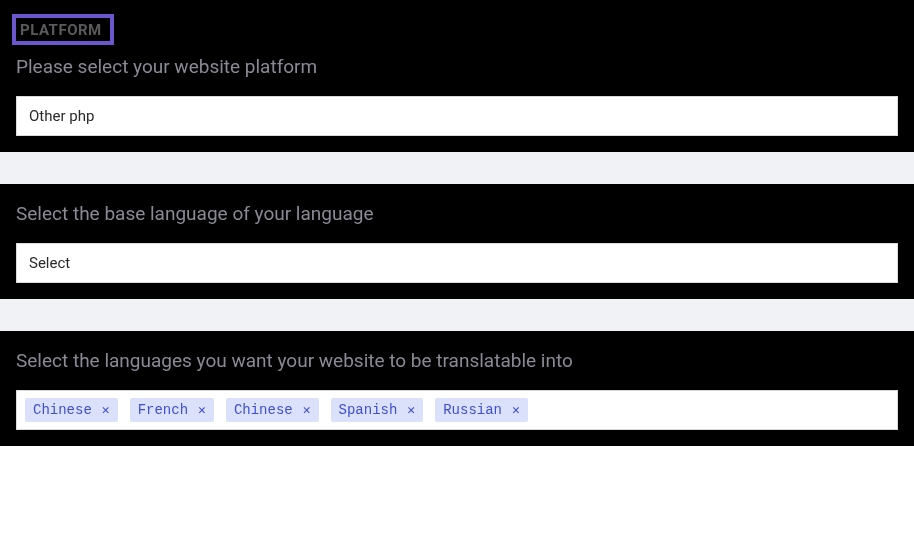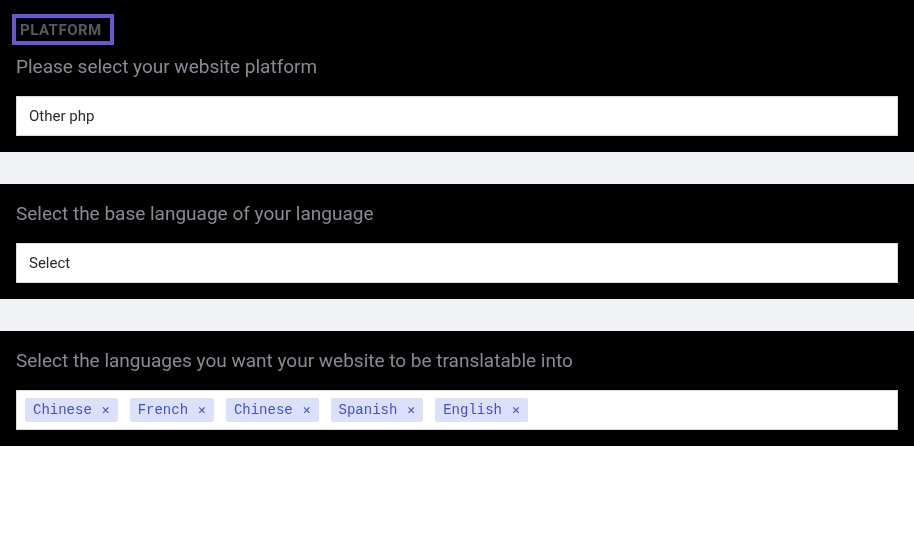--- a/index.html
+++ b/index.html
@@ -111,17 +111,17 @@
       </span>
       <span class="tag">
         <span>Chinese</span>
         <span class="remove">✕</span>
       </span>
       <span class="tag">
         <span>Spanish</span>
         <span class="remove">✕</span>
       </span>
       <span class="tag">
-        <span>English</span>
+        <span>Russian</span>
         <span class="remove">✕</span>
       </span>
     </div>
 </div>
 
 </body></html>

